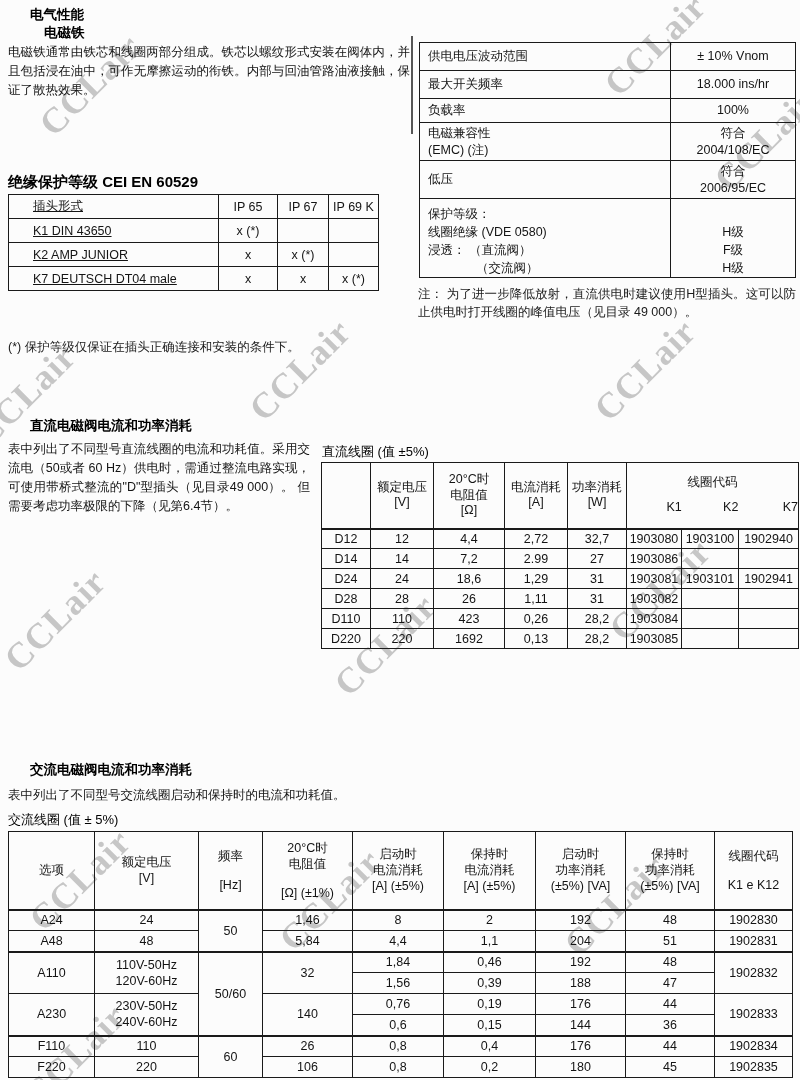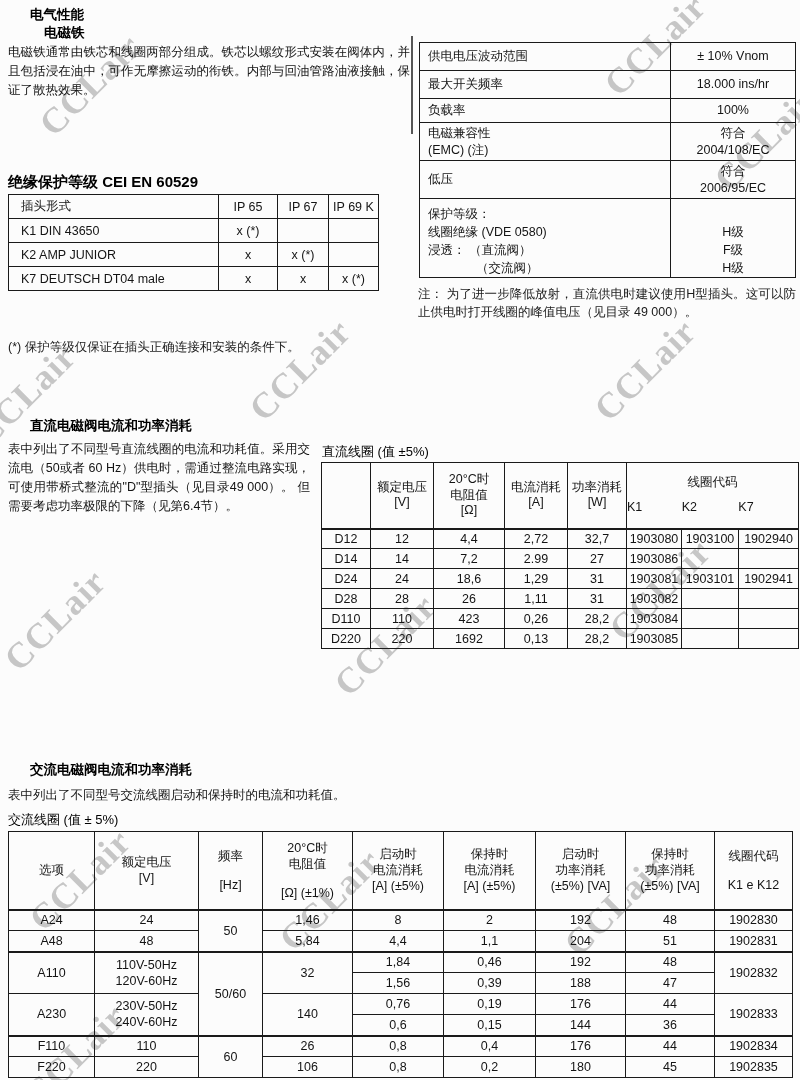--- a/index.html
+++ b/index.html
@@ -27,35 +27,35 @@
   }
   
   .h-main  { position:absolute; font-size:13.5px; font-weight:bold; color:#000; }
   .para    { position:absolute; font-size:12.5px; line-height:19px; text-align:justify; color:#141414; }
   .tbl-title { position:absolute; font-size:13px; font-weight:normal; color:#000; }
   .vline   { position:absolute; width:2px; background:#555; }
   
   table { border-collapse:collapse; table-layout:fixed; position:absolute; background:transparent; }
   td, th { border:1px solid #1a1a1a; font-size:12.5px; font-weight:normal; color:#141414; overflow:hidden; }
   .c { text-align:center; vertical-align:middle; }
-  .l { text-align:left; vertical-align:middle; padding-left:12px; }
+  .l { text-align:left; vertical-align:middle; padding-left:24px;text-decoration:underline; }
   .b { font-weight:normal; }
   
   .spec-table { left:419px; top:42px; width:376px; }
   .spec-table td.val { text-align:center; line-height:17px; }
   .spec-table td.lbl { padding-left:8px; line-height:17px; }
   
   .ip-table { left:8px; top:194px; width:370px; }
   .ip-table td { height:24px; }
   
   .dc-table { left:321px; top:462px; width:477px; }
   .dc-table th { height:66px; line-height:15.5px; }
   .dc-table td { height:20px; }
   .code-cols { display:flex; margin-top:10px; }
-  .code-cols span { display:block; text-align:left; }
+  .code-cols span { display:block; text-align:right; }
   
   .ac-table { left:8px; top:831px; width:784px; }
   .ac-table th { height:78px; line-height:16px; }
   .ac-table td { height:21px; }
   .gap-top { margin-top:13px; }
   .thick-top td, .thick-top th { border-top-width:2px; }
   .hdr-bottom th { border-bottom-width:2px; }
   .note { position:absolute; font-size:12.5px; line-height:18px; text-align:justify; }
   .vcell { line-height:16px; }
 </style>

